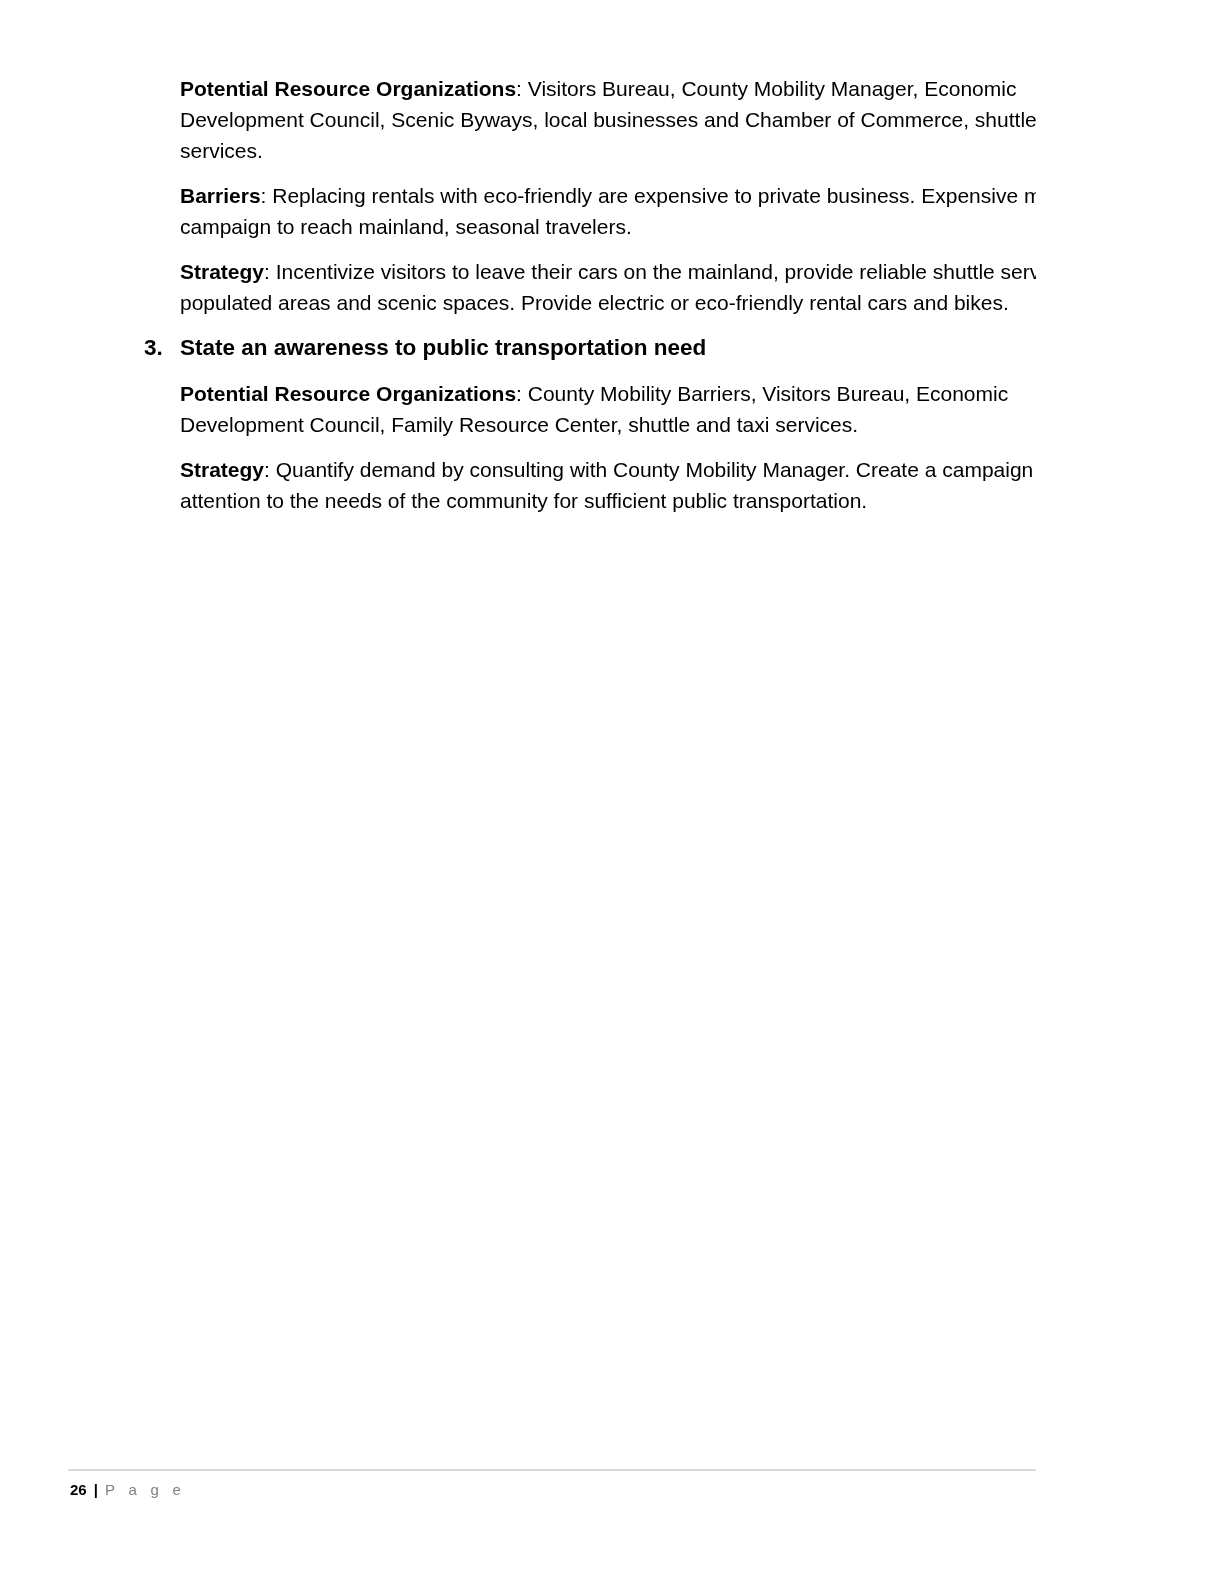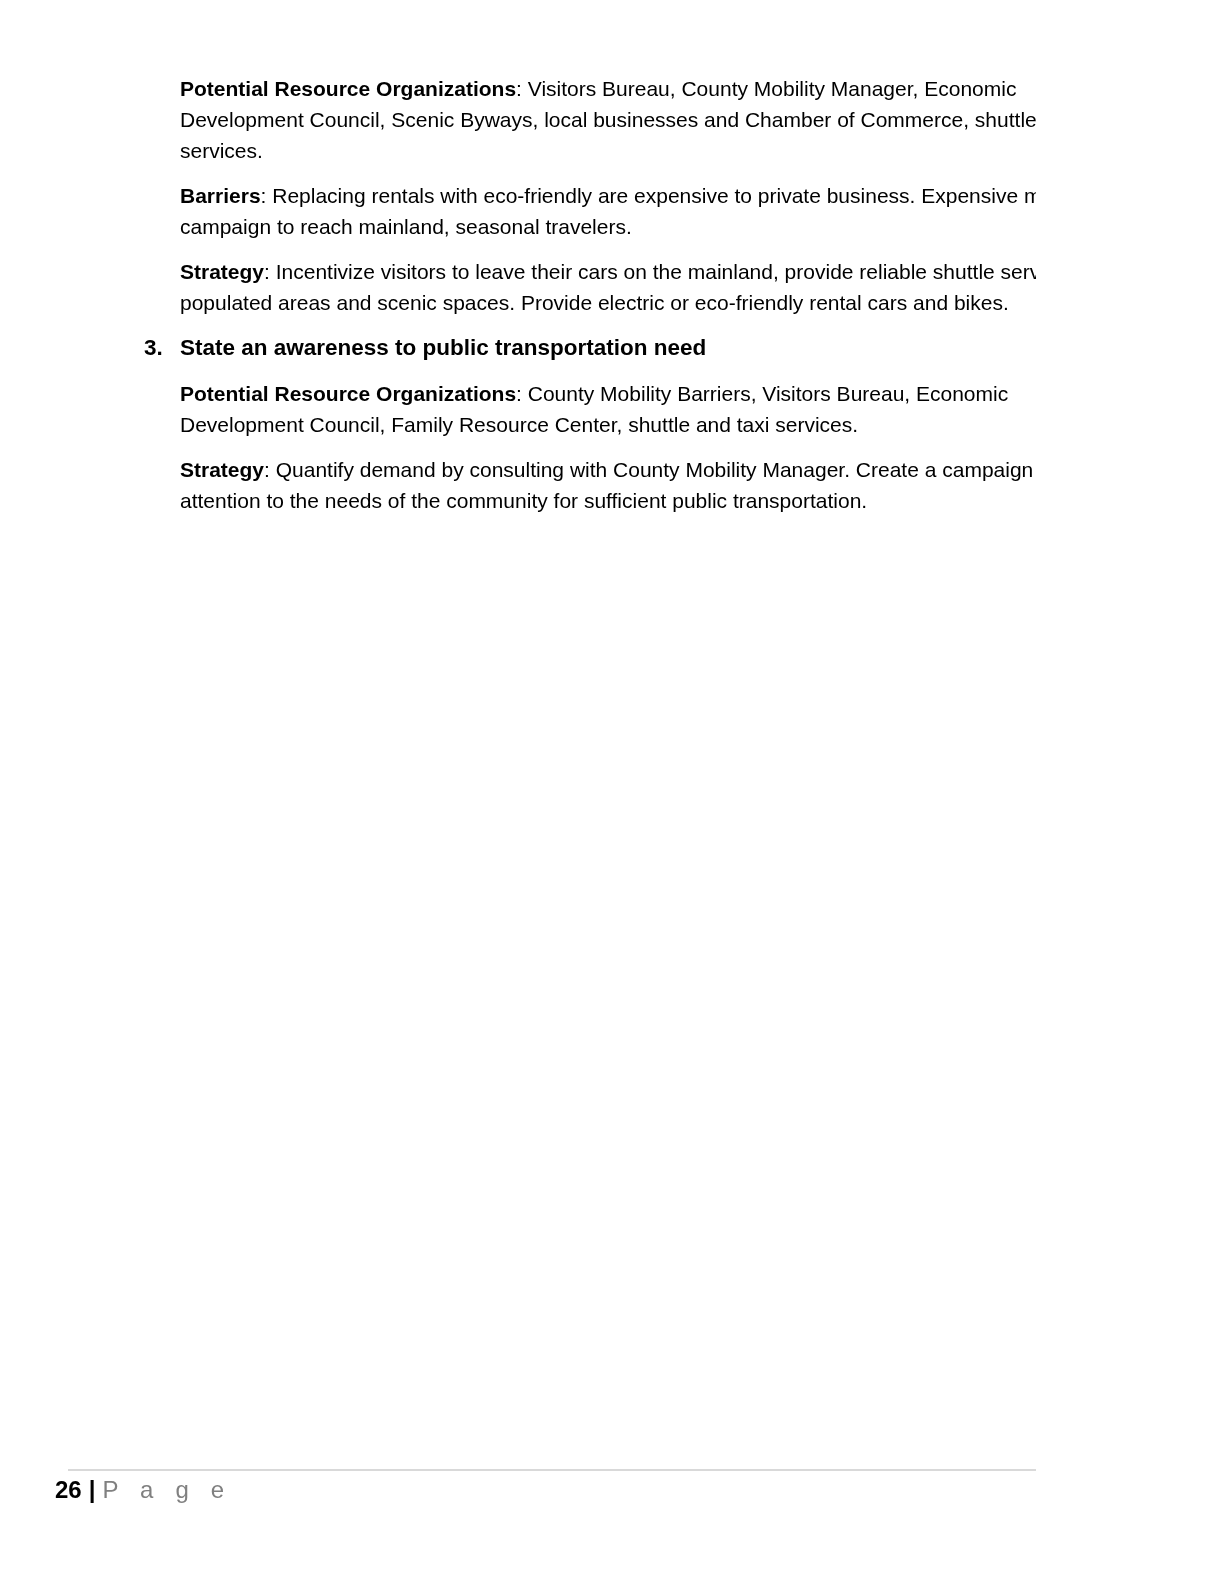--- a/index.html
+++ b/index.html
@@ -49,23 +49,23 @@
   .footer-rule {
     position: absolute;
     left: 68px;
     top: 1469px;
     width: 1088px;
     height: 2px;
     background: #d9d9d9;
   }
   .footer {
     position: absolute;
-    left: 55px;
+    left: 70px;
     top: 1477px;
-    font-size: 24px;
+    font-size: 15px;
     line-height: 26px;
     white-space: pre;
   }
   .footer .pgnum {
     font-weight: bold;
     color: #000000;
   }
   .footer .pipe {
     font-weight: bold;
     color: #000000;

